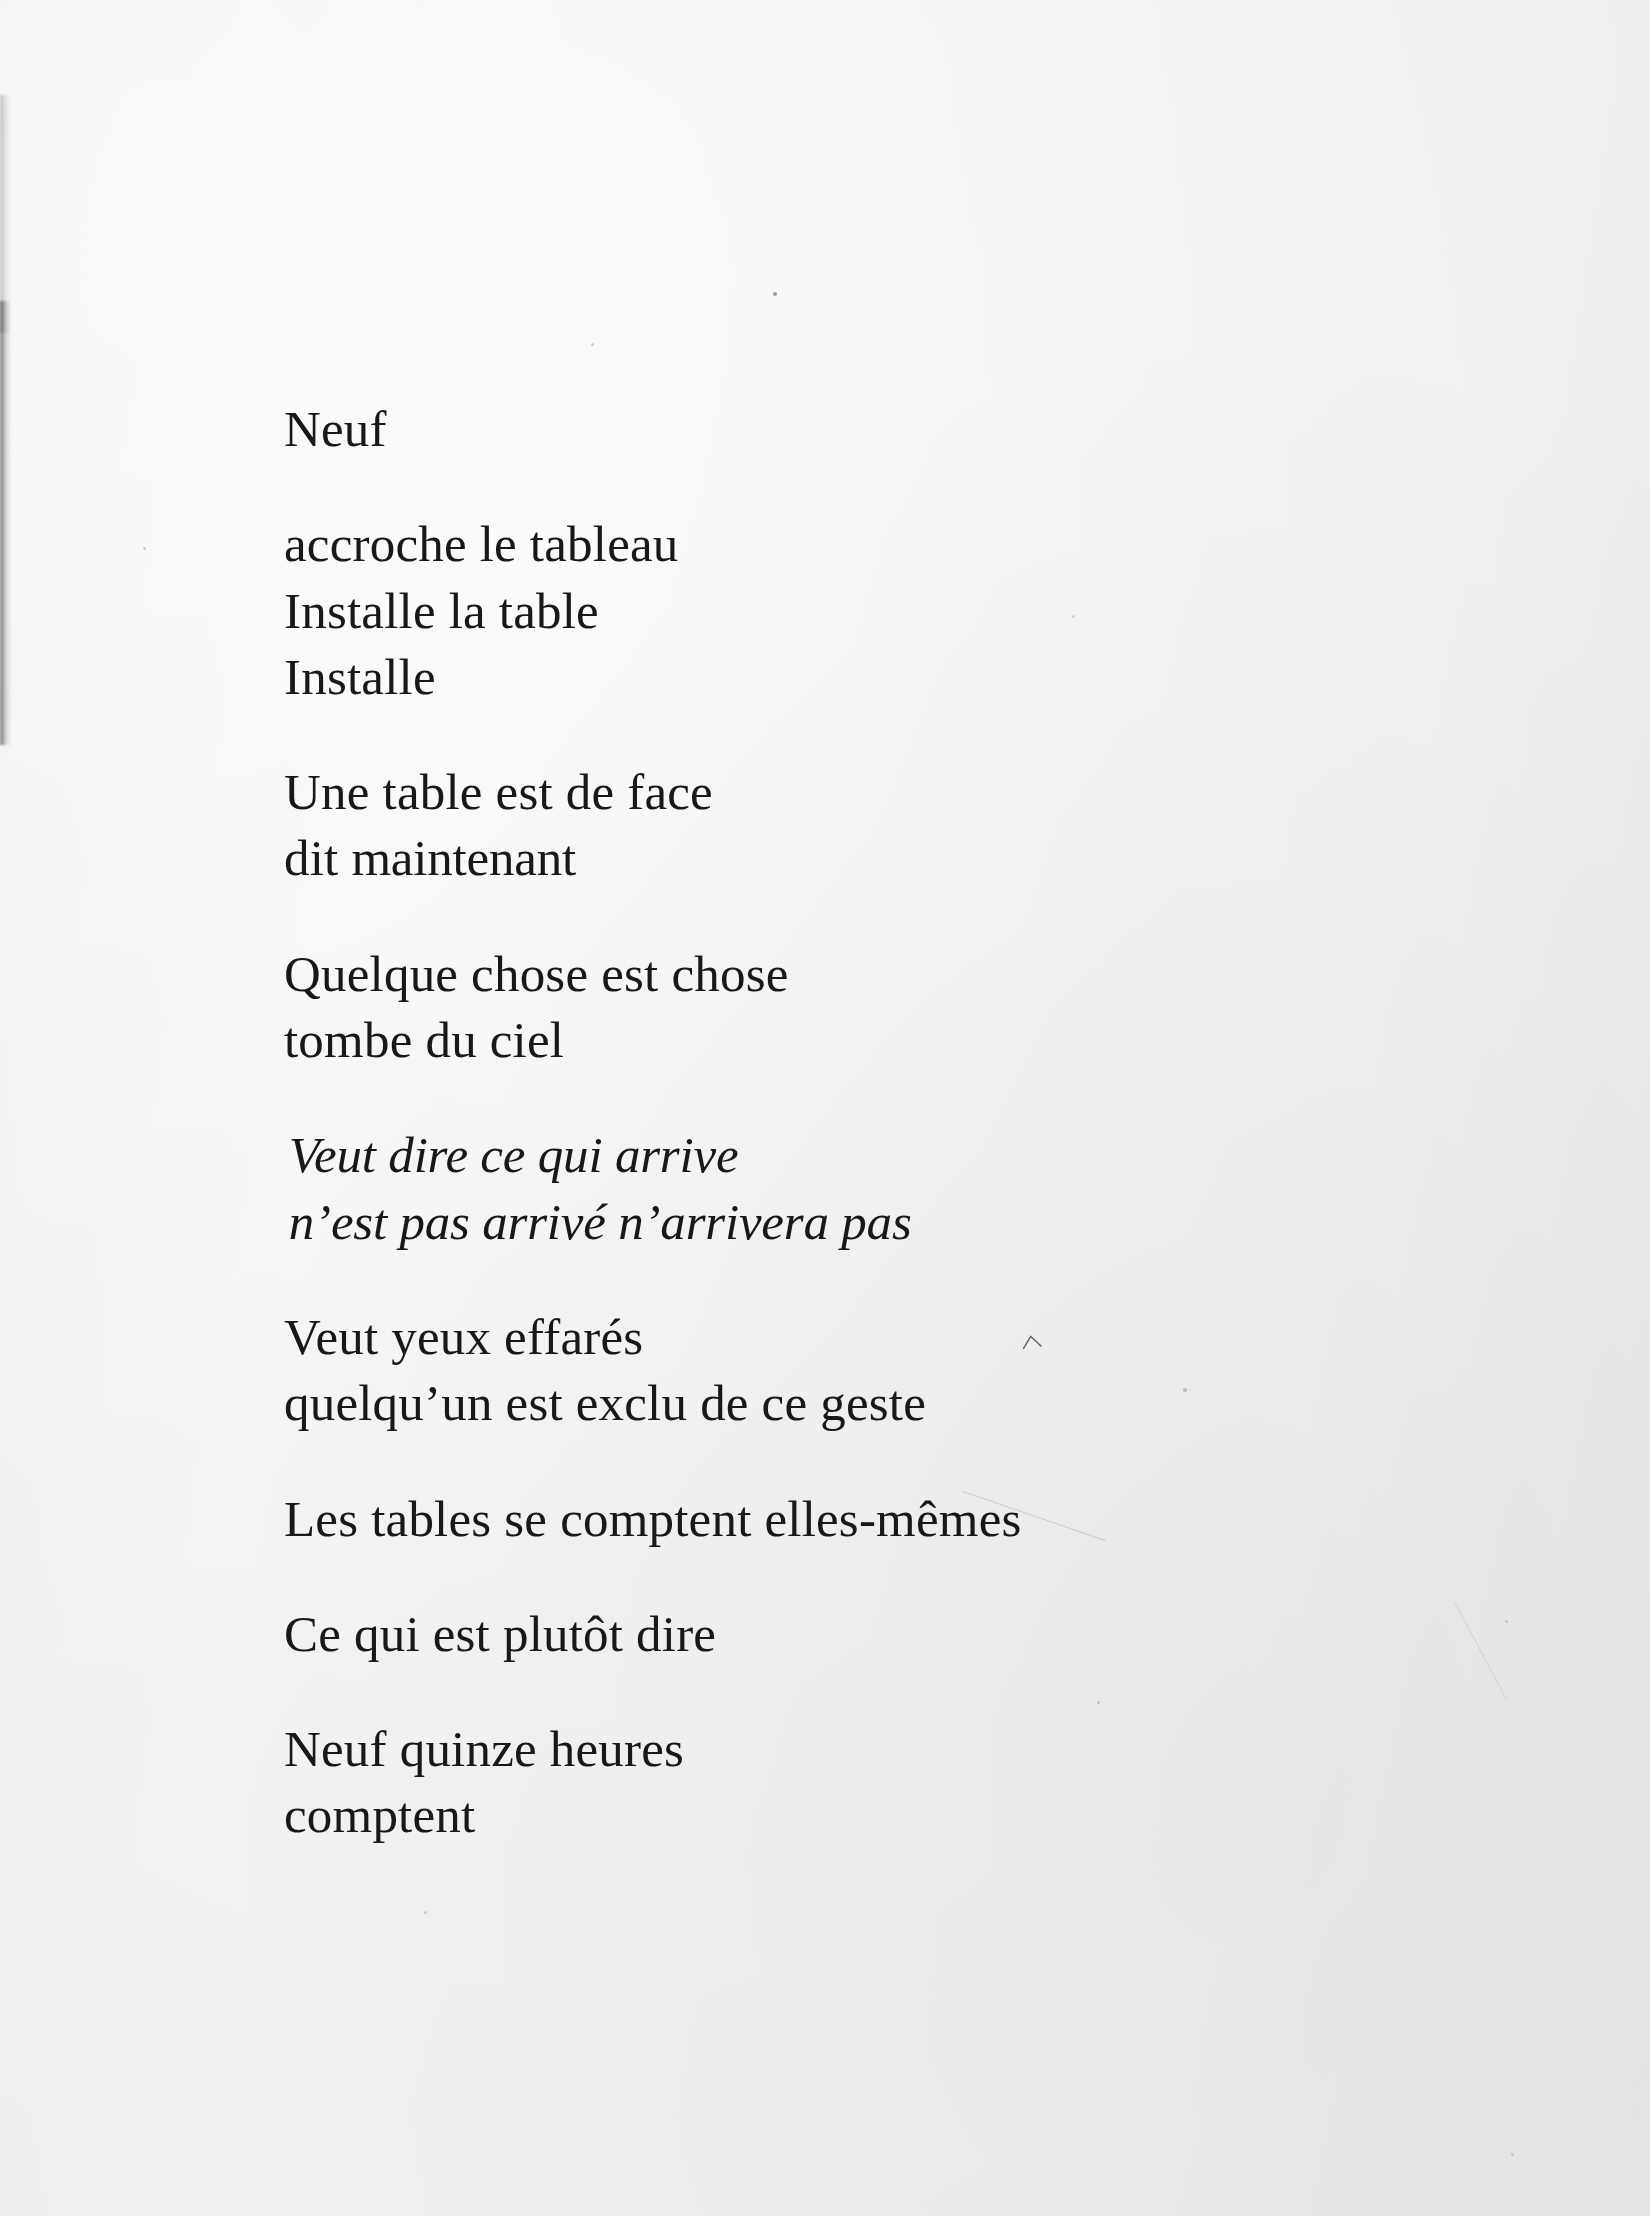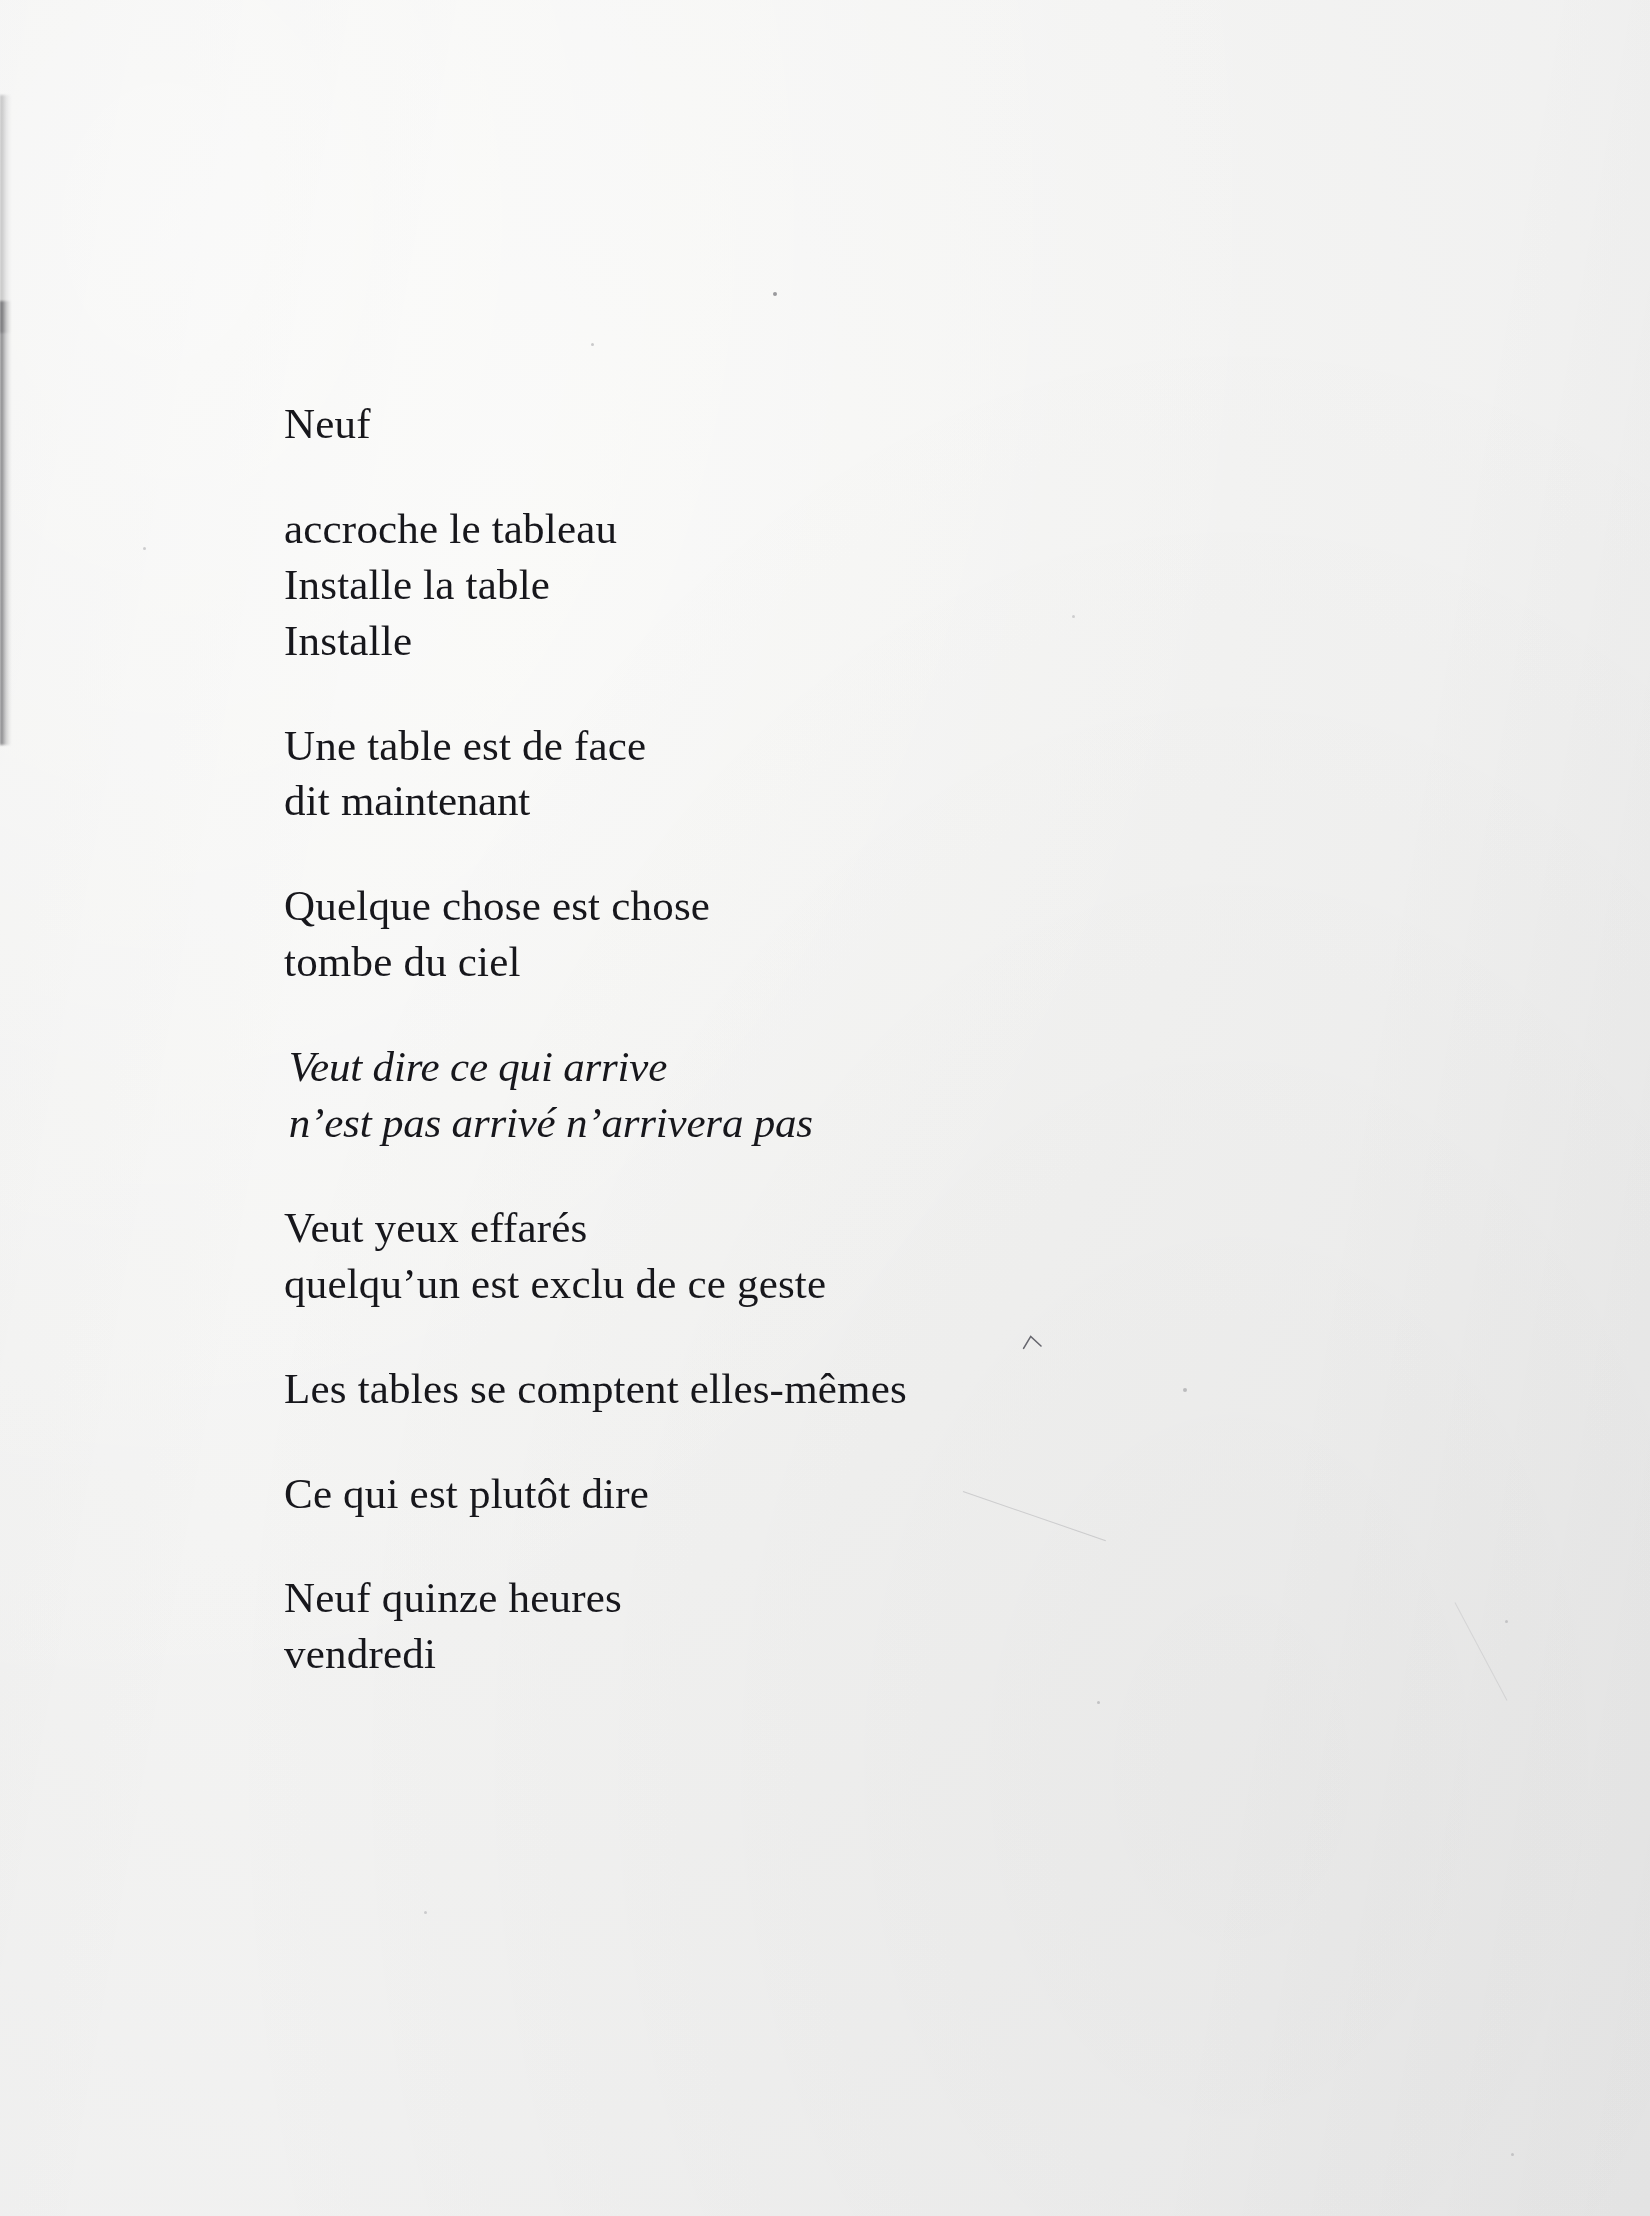--- a/index.html
+++ b/index.html
@@ -56,21 +56,21 @@
     left: 284px;
     top: 396px;
     width: 1071px;
   }
 
   .stanza {
     margin: 0 0 49px 0;
   }
 
   .line {
-    font-size: 43px;
+    font-size: 51px;
     line-height: 1.30;
     color: #17171c;
     letter-spacing: 0.2px;
     white-space: pre-wrap;
     text-rendering: optimizeLegibility;
   }
 
   .line.italic {
     font-style: italic;
     letter-spacing: -0.2px;
@@ -168,18 +168,18 @@
     <div class="stanza">
       <div class="line">Les tables se comptent elles-mêmes</div>
     </div>
 
     <div class="stanza">
       <div class="line">Ce qui est plutôt dire</div>
     </div>
 
     <div class="stanza">
       <div class="line">Neuf quinze heures</div>
-      <div class="line">vendredi</div>
+      <div class="line">comptent</div>
     </div>
 
   </div>
 </div>
 
 
 </body></html>

